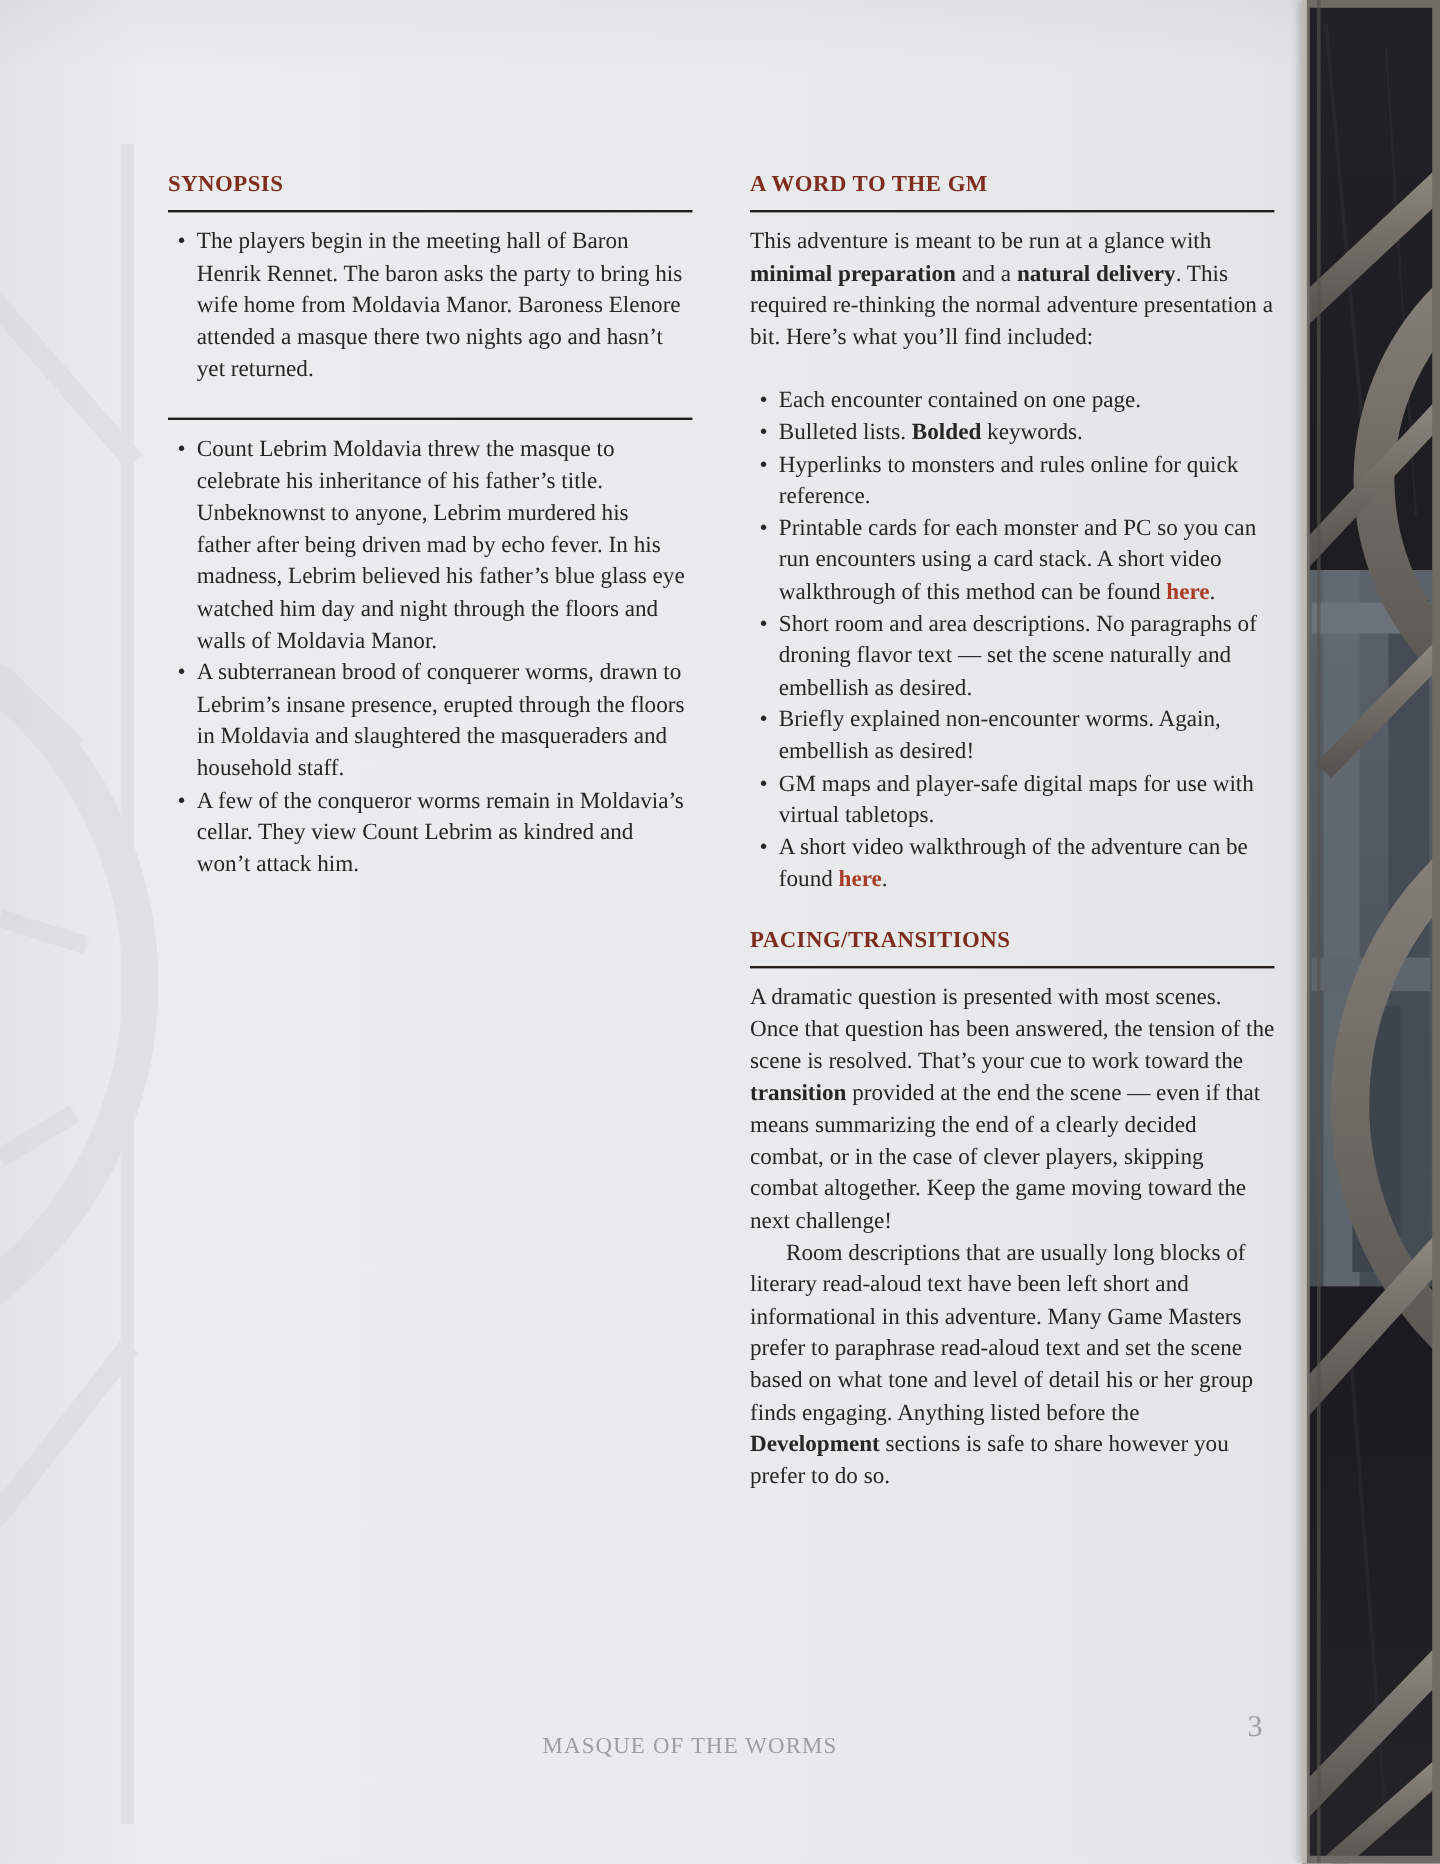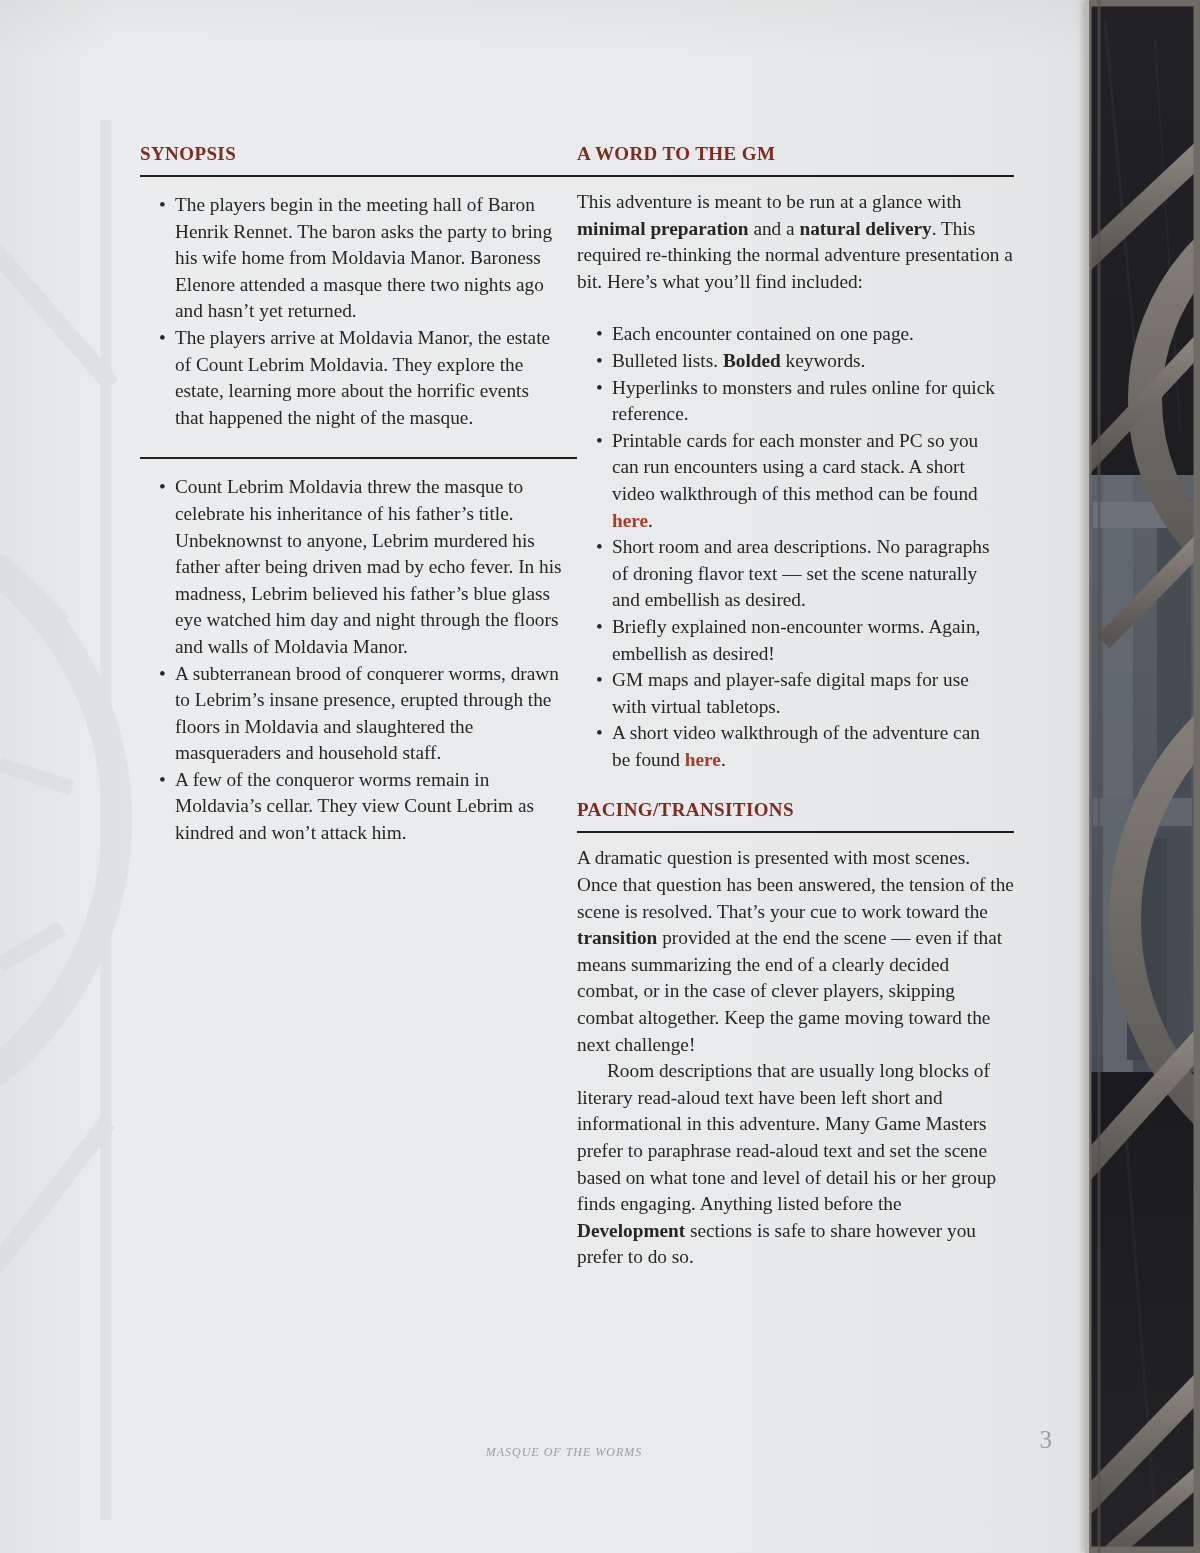--- a/index.html
+++ b/index.html
@@ -16,50 +16,50 @@
   }
 
   
   .left-watermark { position: absolute; left: 0; top: 0; width: 135px; height: 1553px; }
 
   
   .right-border { position: absolute; right: 0; top: 0; width: 115px; height: 1553px; box-shadow: -3px 0 6px rgba(0,0,0,0.18); }
 
   .content {
     position: absolute; left: 140px; top: 143px; width: 922px;
-    display: flex; 
+    display: flex; gap: 48px;
   }
   .col { width: 437px; }
 
   .section + .section { margin-top: 26px; }
 
   .sec-head {
     font-weight: 700; font-size: 19px; letter-spacing: 0.4px;
     color: var(--c-heading, #7d2c1d);
     margin: 0;
   }
   .rule { border: 0; border-bottom: 2.2px solid var(--c-rule, #221e1b); margin: 10px 0 12px 0; }
 
   .body-text, .bullets, .para { font-size: 19.3px; line-height: 26.6px; }
 
-  .bullets { list-style: none; margin: 15px; padding: 0; }
+  .bullets { list-style: none; margin: 4px; padding: 0; }
   .bullets li { position: relative; padding-left: 20px; }
   .bullets li::before { content: "\2022"; position: absolute; left: 4px; top: 0; color: var(--c-body_text, #262626); }
   .bullets.spaced { margin-top: 26px; }
 
   .para { margin: 0; }
   .paras .para + .para { text-indent: 30px; }
 
   .b { font-weight: 700; }
   .link { font-weight: 700; color: var(--c-link, #a93d28); cursor: pointer; }
 
   .footer-title {
-    position: absolute; left: 144px; top: 1445px; width: 840px;
+    position: absolute; left: 155px; top: 1445px; width: 840px;
     text-align: center;
-    font-style: italic; font-size: 12px; letter-spacing: 1px;
+    font-size: 19px; letter-spacing: 1px;
     color: var(--c-footer_text, #9aa0a1);
   }
   .page-num {
     position: absolute; right: 148px; top: 1426px;
     font-size: 25px; color: var(--c-footer_text, #9aa0a1);
   }
 </style>
 </head>
 <body>
 
@@ -135,21 +135,20 @@
 </div>
 
 <div class="content">
 
   <div class="col">
     <div class="section">
       <h2 class="sec-head">SYNOPSIS</h2>
       <hr class="rule">
       <ul class="bullets">
           <li><span>The players begin in the meeting hall of Baron Henrik Rennet. The baron asks the party to bring his wife home from Moldavia Manor. Baroness Elenore attended a masque there two nights ago and hasn’t yet returned.</span></li>
-          <li><span>The players arrive at Moldavia Manor, the estate of Count Lebrim Moldavia. They explore the estate, learning more about the horrific events that happened the night of the masque.</span></li>
         </ul>
     </div>
 
     <div class="section">
       <hr class="rule">
       <ul class="bullets">
           <li><span>Count Lebrim Moldavia threw the masque to celebrate his inheritance of his father’s title. Unbeknownst to anyone, Lebrim murdered his father after being driven mad by echo fever. In his madness, Lebrim believed his father’s blue glass eye watched him day and night through the floors and walls of Moldavia Manor.</span></li>
           <li><span>A subterranean brood of conquerer worms, drawn to Lebrim’s insane presence, erupted through the floors in Moldavia and slaughtered the masqueraders and household staff.</span></li>
           <li><span>A few of the conqueror worms remain in Moldavia’s cellar. They view Count Lebrim as kindred and won’t attack him.</span></li>
         </ul>

